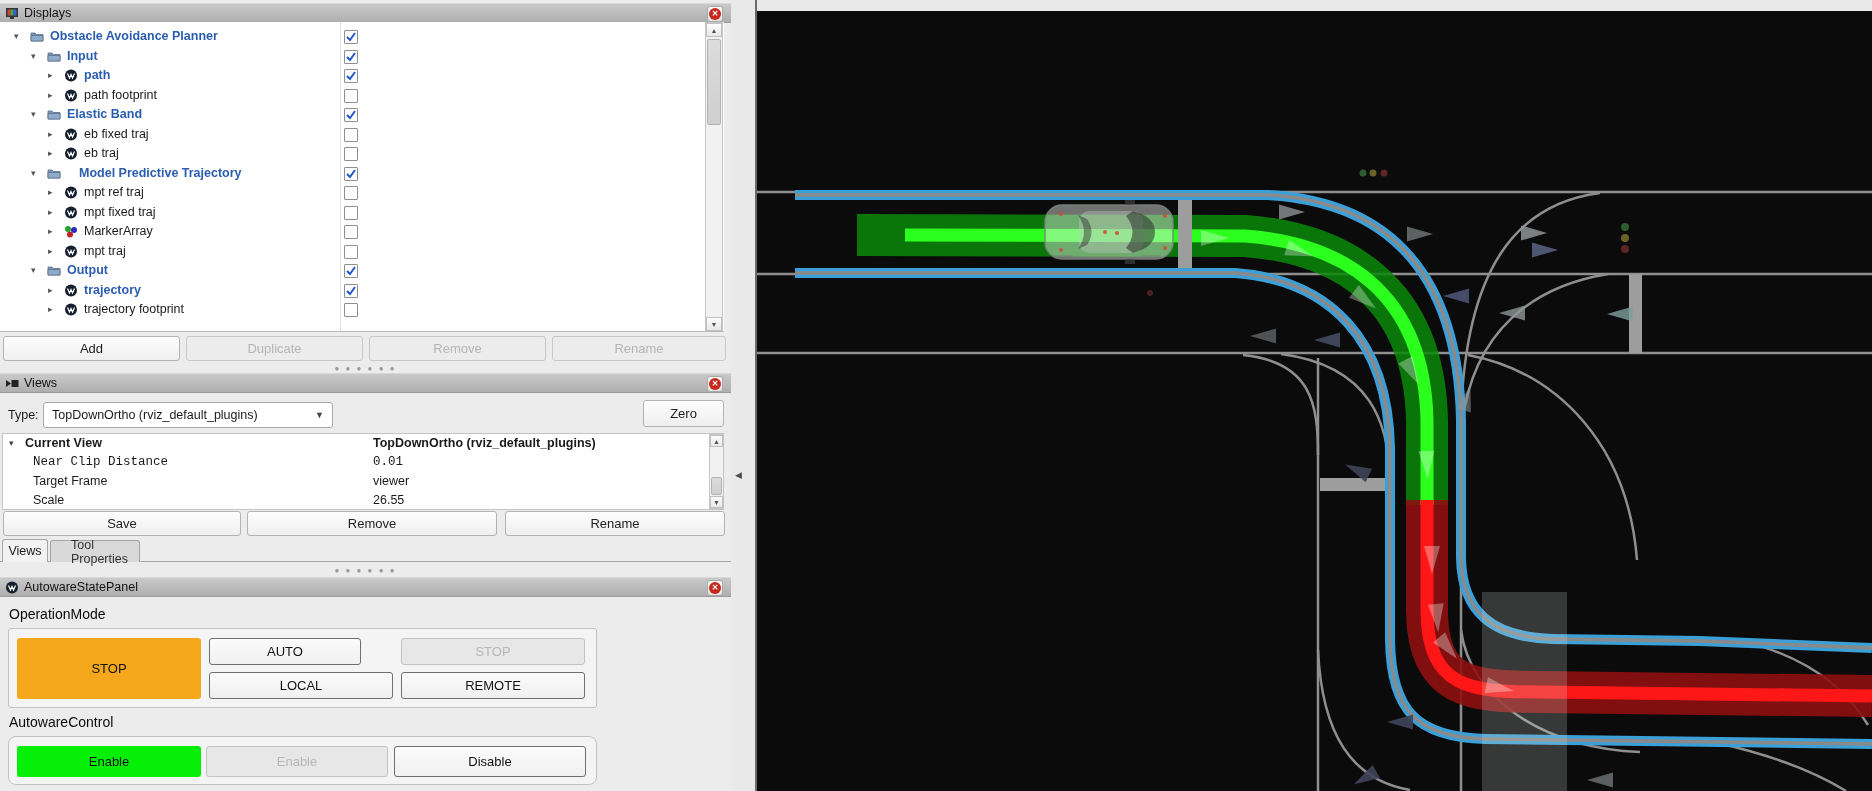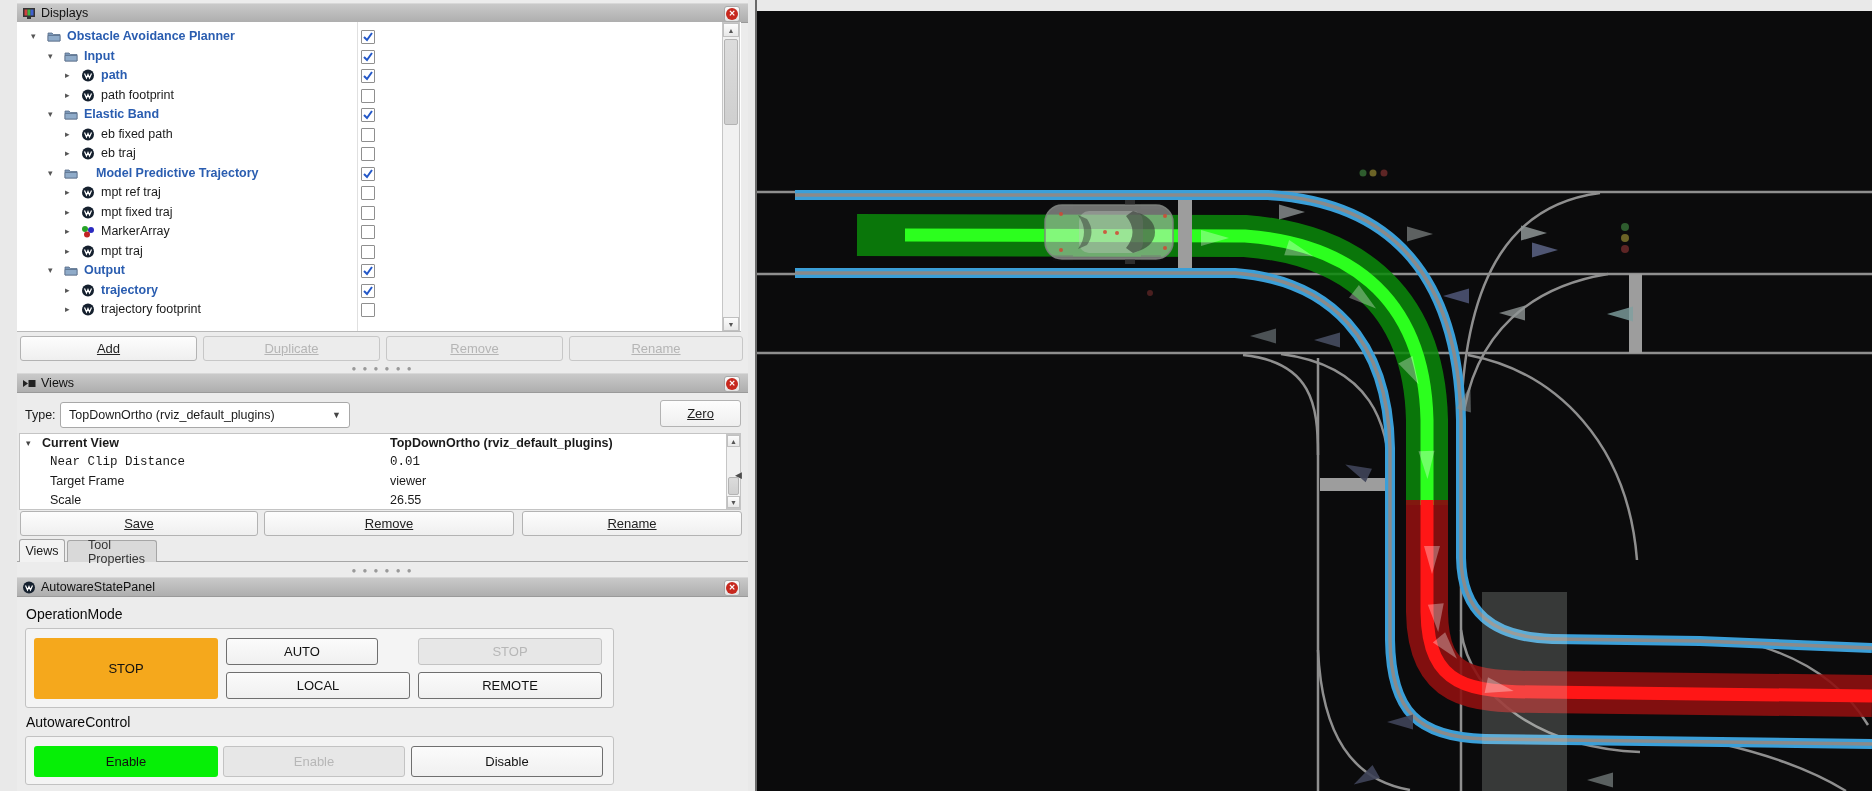--- a/index.html
+++ b/index.html
@@ -1,40 +1,40 @@
 <!DOCTYPE html>
 <html><head>
 <meta charset="utf-8">
 <style>
   * { margin:0; padding:0; box-sizing:border-box; }
   html,body { width:1872px; height:791px; overflow:hidden; background:#e9e9e9;
     font-family:"Liberation Sans", sans-serif; font-size:12.5px; color:#1a1a1a; }
   .abs { position:absolute; }
-  #left-panel { position:absolute; left:0; top:0; width:731px; height:791px; background:#ececec;margin-left:17px; }
+  #left-panel { position:absolute; left:0; top:0; width:731px; height:791px; background:#ececec; }
   .panel-header { position:absolute; left:0; width:731px; height:20px;
     background:linear-gradient(#c9c9c9,#aeaeae); border-top:1px solid #d8d8d8; border-bottom:1px solid #9a9a9a;
     display:flex; align-items:center; padding-left:5px; gap:5px; font-size:12.5px; color:#111; }
   .close-btn { position:absolute; right:8px; top:2px; width:16px; height:16px; border-radius:3px;
     background:linear-gradient(#fafafa,#e2e2e2); border:1px solid #a9a9a9; display:flex; align-items:center; justify-content:center; }
   .close-dot { width:12px; height:12px; border-radius:50%; background:#c7281e; color:#fff; font-size:8px;
     line-height:12px; text-align:center; font-weight:bold; }
   #tree { position:absolute; left:0; top:22px; width:724px; height:310px; background:#fff; border-bottom:1px solid #b9b9b9; overflow:hidden; }
   .colline { position:absolute; left:340px; top:0; width:1px; height:310px; background:#e0e0e0; }
   .trow { position:absolute; left:0; width:705px; height:20px; }
   .trow .arr { position:absolute; top:4px; font-size:9px; color:#555; }
   .trow .ticon { position:absolute; top:3px; width:14px; height:13px; }
   .trow .tlabel { position:absolute; top:2px; white-space:nowrap; }
   .blue { color:#2a5db0; font-weight:bold; }
   .cbx { position:absolute; left:344px; top:3px; width:14px; height:14px; background:#fff; border:1px solid #8f8f8f; border-radius:1px; }
   .scrollbar { position:absolute; background:#f1f1f1; border:1px solid #c6c6c6; }
   .sb-btn { position:absolute; left:0; width:100%; height:14px; background:linear-gradient(#fcfcfc,#e8e8e8);
     border:1px solid #c0c0c0; font-size:7px; color:#555; text-align:center; line-height:13px; }
   .sb-thumb { position:absolute; left:1px; background:linear-gradient(#dcdcdc,#cfcfcf); border:1px solid #b3b3b3; border-radius:2px; }
   .btn { position:absolute; background:linear-gradient(#fdfdfd,#efefef); border:1px solid #b3b3b3;
-    border-radius:3px; text-align:center; color:#222; font-size:13px; display:flex; align-items:center; justify-content:center;text-decoration:underline; }
+    border-radius:3px; text-align:center; color:#222; font-size:13px; display:flex; align-items:center; justify-content:center; }
   .btn.disabled { background:#ececec; color:#b5b5b5; border-color:#c7c7c7; }
   .splitter { position:absolute; left:0; width:731px; text-align:center; color:#9a9a9a; font-size:8px; letter-spacing:2px; }
   .combo { position:absolute; background:#fff; border:1px solid #a8a8a8; border-radius:3px; display:flex; align-items:center;
     padding:0 8px; justify-content:space-between; font-size:12.5px; }
   .ptable { position:absolute; left:2px; width:722px; background:#fff; border:1px solid #c4c4c4; overflow:hidden; }
   .prow { position:absolute; left:0; width:100%; height:19px; }
   .prow .plabel { position:absolute; top:2px; white-space:nowrap; }
   .prow .pvalue { position:absolute; left:370px; top:2px; white-space:nowrap; }
   .bold { font-weight:bold; }
   .tabbar { position:absolute; left:0; top:539px; width:731px; height:23px; border-bottom:1px solid #a6a6a6; }
@@ -132,21 +132,21 @@
         <span class="cbx"><svg width="12" height="12">
             <polyline points="2,6 5,9 10,2" stroke="#2458c8" stroke-width="2" fill="none"></polyline>
           </svg></span>
       </div>
       <div class="trow" style="top: 102.5px;">
         <span class="arr" style="left:48px">▸</span>
         <span class="ticon" style="left:64px"><svg width="14" height="13">
             <circle cx="7" cy="6.5" r="6" fill="#15202e"></circle>
             <polyline points="3.5,4.5 5.5,9 7,5.5 8.5,9 10.5,4.5" stroke="#fff" stroke-width="1.2" fill="none"></polyline>
           </svg></span>
-        <span class="tlabel " style="left:84px">eb fixed path</span>
+        <span class="tlabel " style="left:84px">eb fixed traj</span>
         <span class="cbx"></span>
       </div>
       <div class="trow" style="top: 122px;">
         <span class="arr" style="left:48px">▸</span>
         <span class="ticon" style="left:64px"><svg width="14" height="13">
             <circle cx="7" cy="6.5" r="6" fill="#15202e"></circle>
             <polyline points="3.5,4.5 5.5,9 7,5.5 8.5,9 10.5,4.5" stroke="#fff" stroke-width="1.2" fill="none"></polyline>
           </svg></span>
         <span class="tlabel " style="left:84px">eb traj</span>
         <span class="cbx"></span>
@@ -312,21 +312,21 @@
   <span class="seclabel" style="top:606px;">OperationMode</span>
   <div class="grpbox" style="left:8px; top:628px; width:589px; height:80px;">
     <div class="mode-btn" id="stop-active" style="left: 8px; top: 9px; width: 184px; height: 61px; border: none; font-weight: normal; background: rgb(245, 168, 28);">STOP</div>
     <div class="mode-btn" style="left:200px; top:9px; width:152px; height:27px;">AUTO</div>
     <div class="mode-btn disabled" style="left:392px; top:9px; width:184px; height:27px;">STOP</div>
     <div class="mode-btn" style="left:200px; top:43px; width:184px; height:27px;">LOCAL</div>
     <div class="mode-btn" style="left:392px; top:43px; width:184px; height:27px;">REMOTE</div>
   </div>
 
   <span class="seclabel" style="top:714px;">AutowareControl</span>
-  <div class="grpbox" style="left:8px; top:736px; width:589px; height:49px;">
+  <div class="grpbox" style="left:8px; top:736px; width:589px; height:49px;border-radius:8px;">
     <div class="mode-btn" id="enable-active" style="left: 8px; top: 9px; width: 184px; height: 31px; border: none; background: rgb(6, 239, 6);">Enable</div>
     <div class="mode-btn disabled" style="left:197px; top:9px; width:182px; height:31px;">Enable</div>
     <div class="mode-btn" style="left:385px; top:9px; width:192px; height:31px;">Disable</div>
   </div>
 </div>
 
 <span class="gap-arrow">◀</span>
 
 <div id="viewport-wrap">
   <svg id="scene" width="1117" height="791" viewBox="755 0 1117 791" xmlns="http://www.w3.org/2000/svg">

